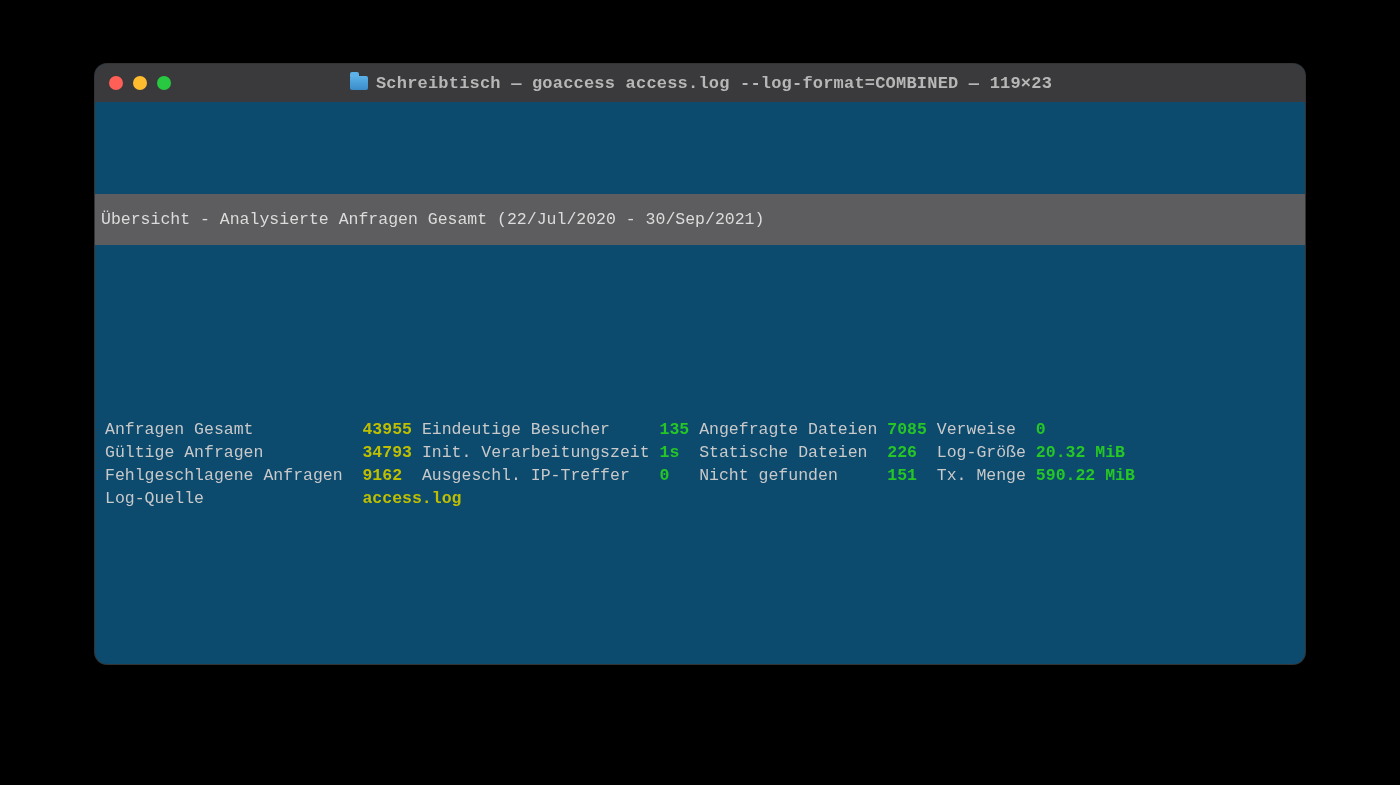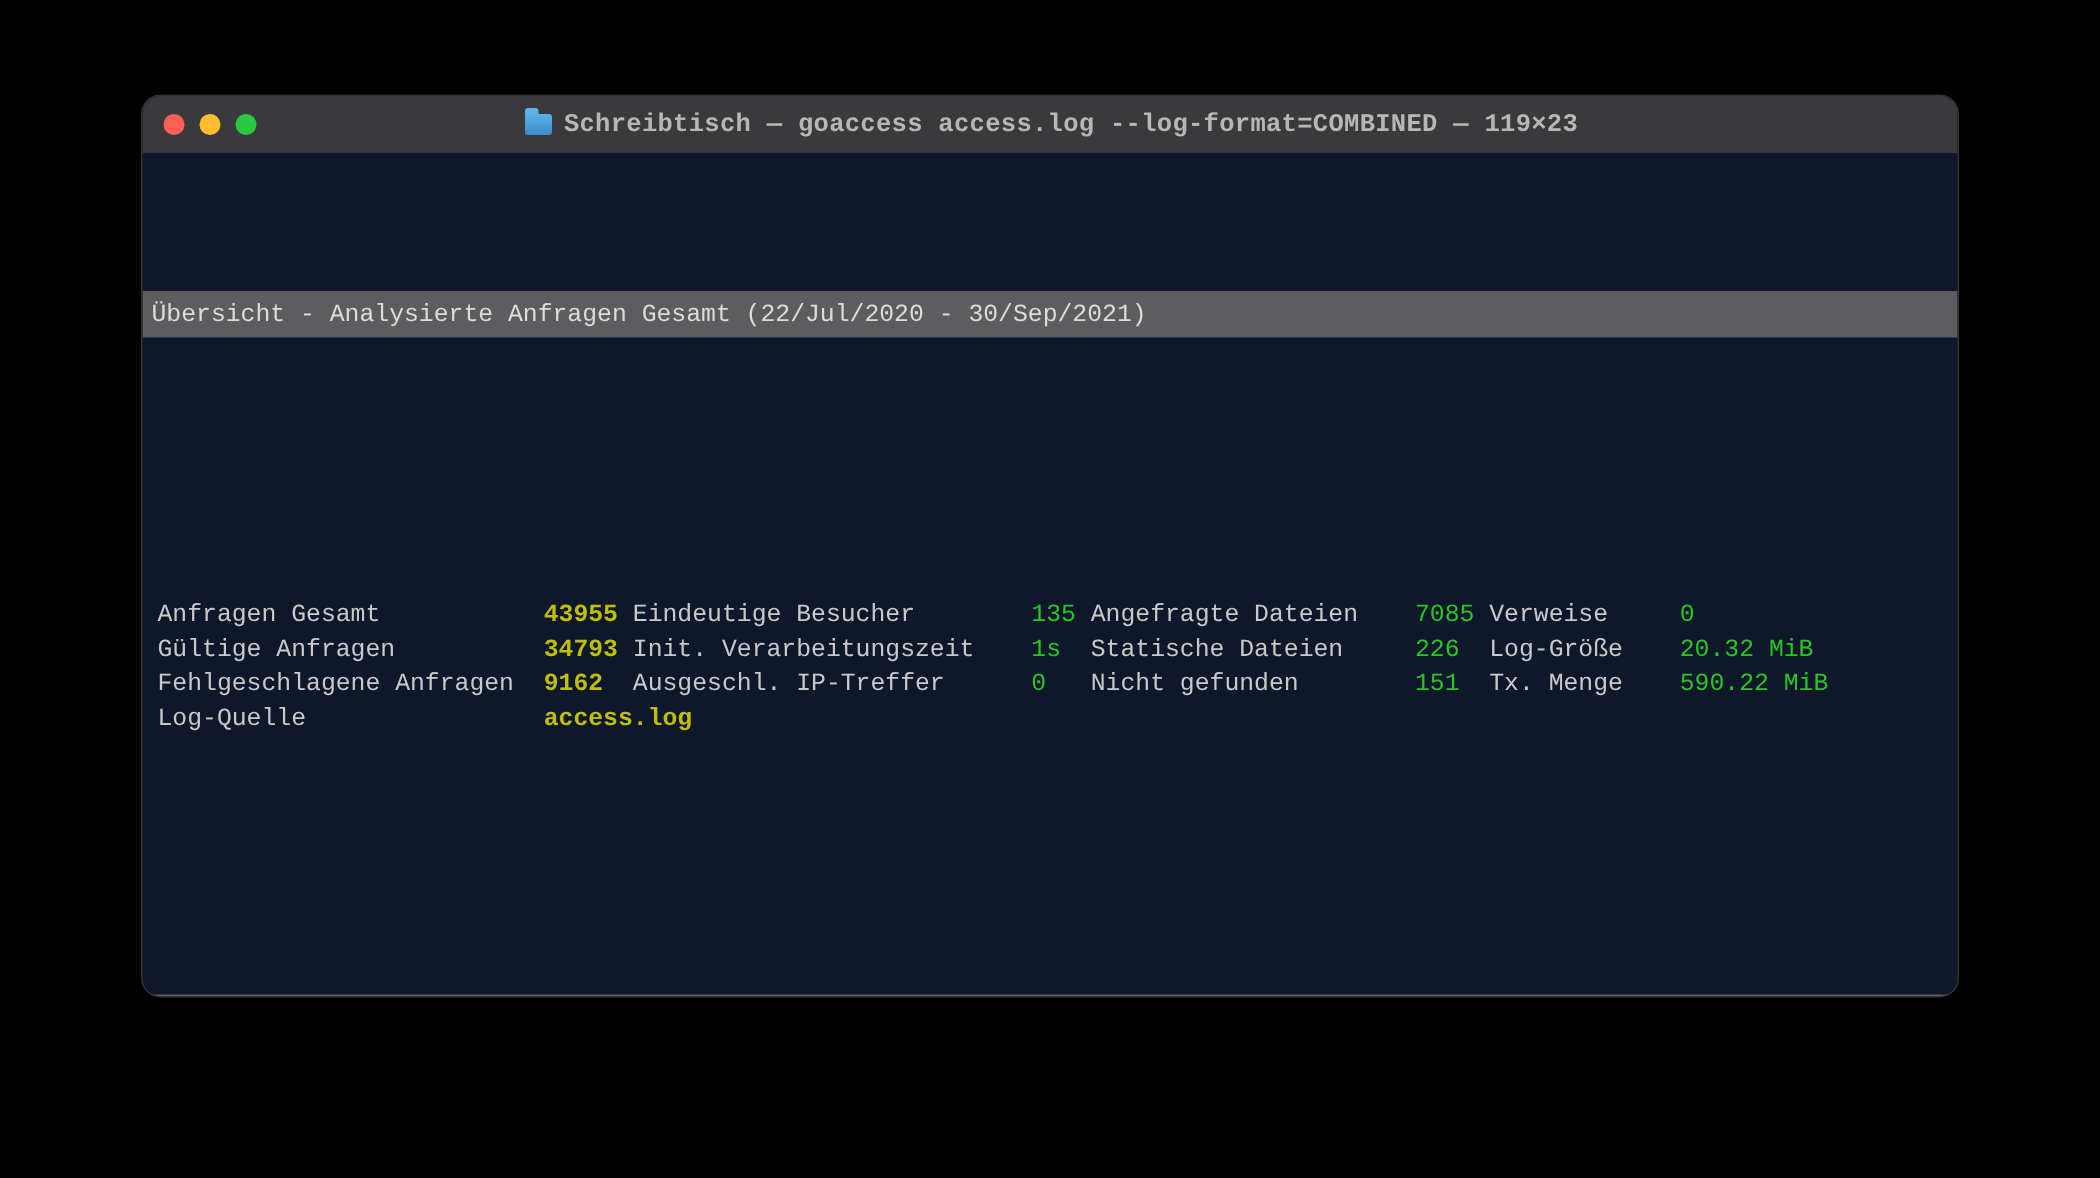--- a/index.html
+++ b/index.html
@@ -10,21 +10,21 @@
     height: 785px;
     overflow: hidden;
     font-family: "Menlo", "Consolas", "Liberation Mono", monospace;
   }
   .window {
     position: absolute;
     left: 95px;
     top: 64px;
     width: 1210px;
     height: 600px;
-    background: #0f172a;
+    background: #0c4a6e;
     border-radius: 12px;
     box-shadow: 0 0 0 1px #333, 0 20px 60px rgba(0,0,0,0.8);
     overflow: hidden;
   }
   .titlebar {
     height: 38px;
     background: #3a3a3c;
     display: flex;
     align-items: center;
     padding: 0 14px;
@@ -67,29 +67,29 @@
   .term {
     padding: 0;
     font-size: 16.5px;
     line-height: 23px;
     color: #ddd;
     white-space: pre;
   }
   .bar {
     background: #5d5d5f;
     color: #dcdcdc;
-    padding: 4px 6px;
+    padding: 14px 6px;
     display: flex;
   }
   .bar .grow { flex:1; }
   .pad { padding: 0 10px 0 10px; }
 
   .lbl  { color:#c9c9c9;margin-top:16px; }
   .vyel { color:#bfbf00; font-weight:700; }
-  .vgrn { color:#26c626; font-weight:400;margin-left:28px; }
+  .vgrn { color:#26c626; font-weight:700; }
 </style>
 </head>
 <body>
 
 <div class="window">
 
   <div class="titlebar">
     <div class="dot red"></div>
     <div class="dot yellow"></div>
     <div class="dot green"></div>

